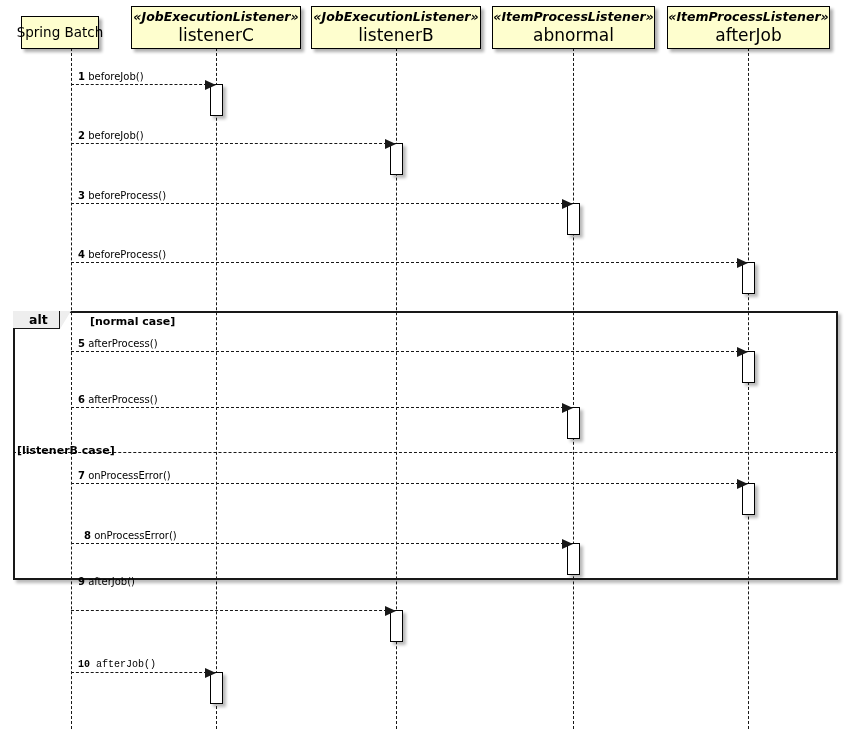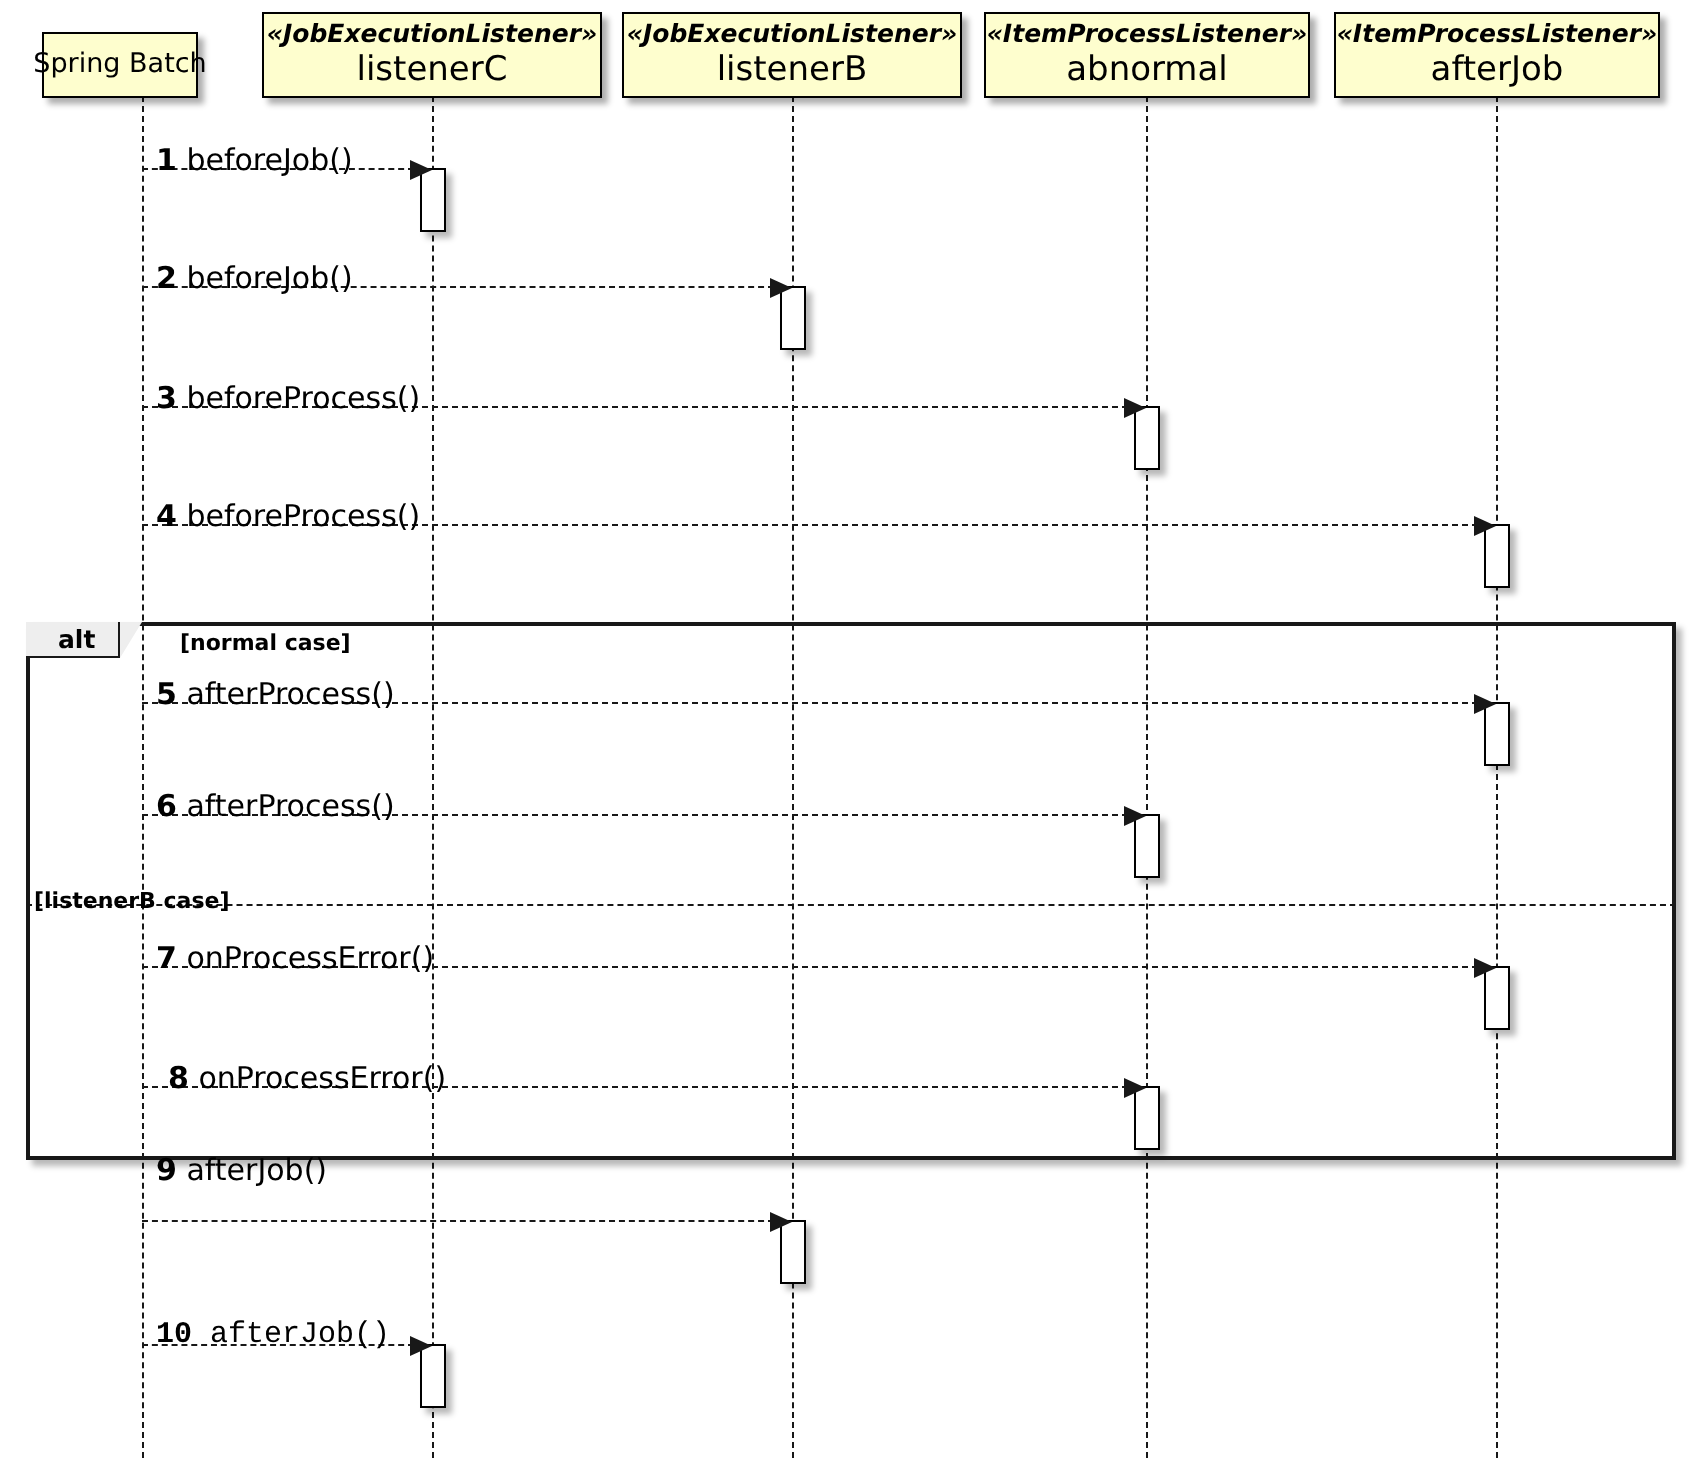--- a/index.html
+++ b/index.html
@@ -66,21 +66,21 @@
   }
   .arrowhead{
     position:absolute;
     width:0;height:0;
     border-top:5px solid transparent;
     border-bottom:5px solid transparent;
     border-left:11px solid #181818;
   }
   .msglabel{
     position:absolute;
-    font-size:15px;
+    font-size:10px;
     color:#000000;
     white-space:nowrap;
   }
   .msglabel b{font-weight:bold;}
 
   
   .frame{
     position:absolute;
     box-sizing:border-box;
     border:2.4px solid #181818;

